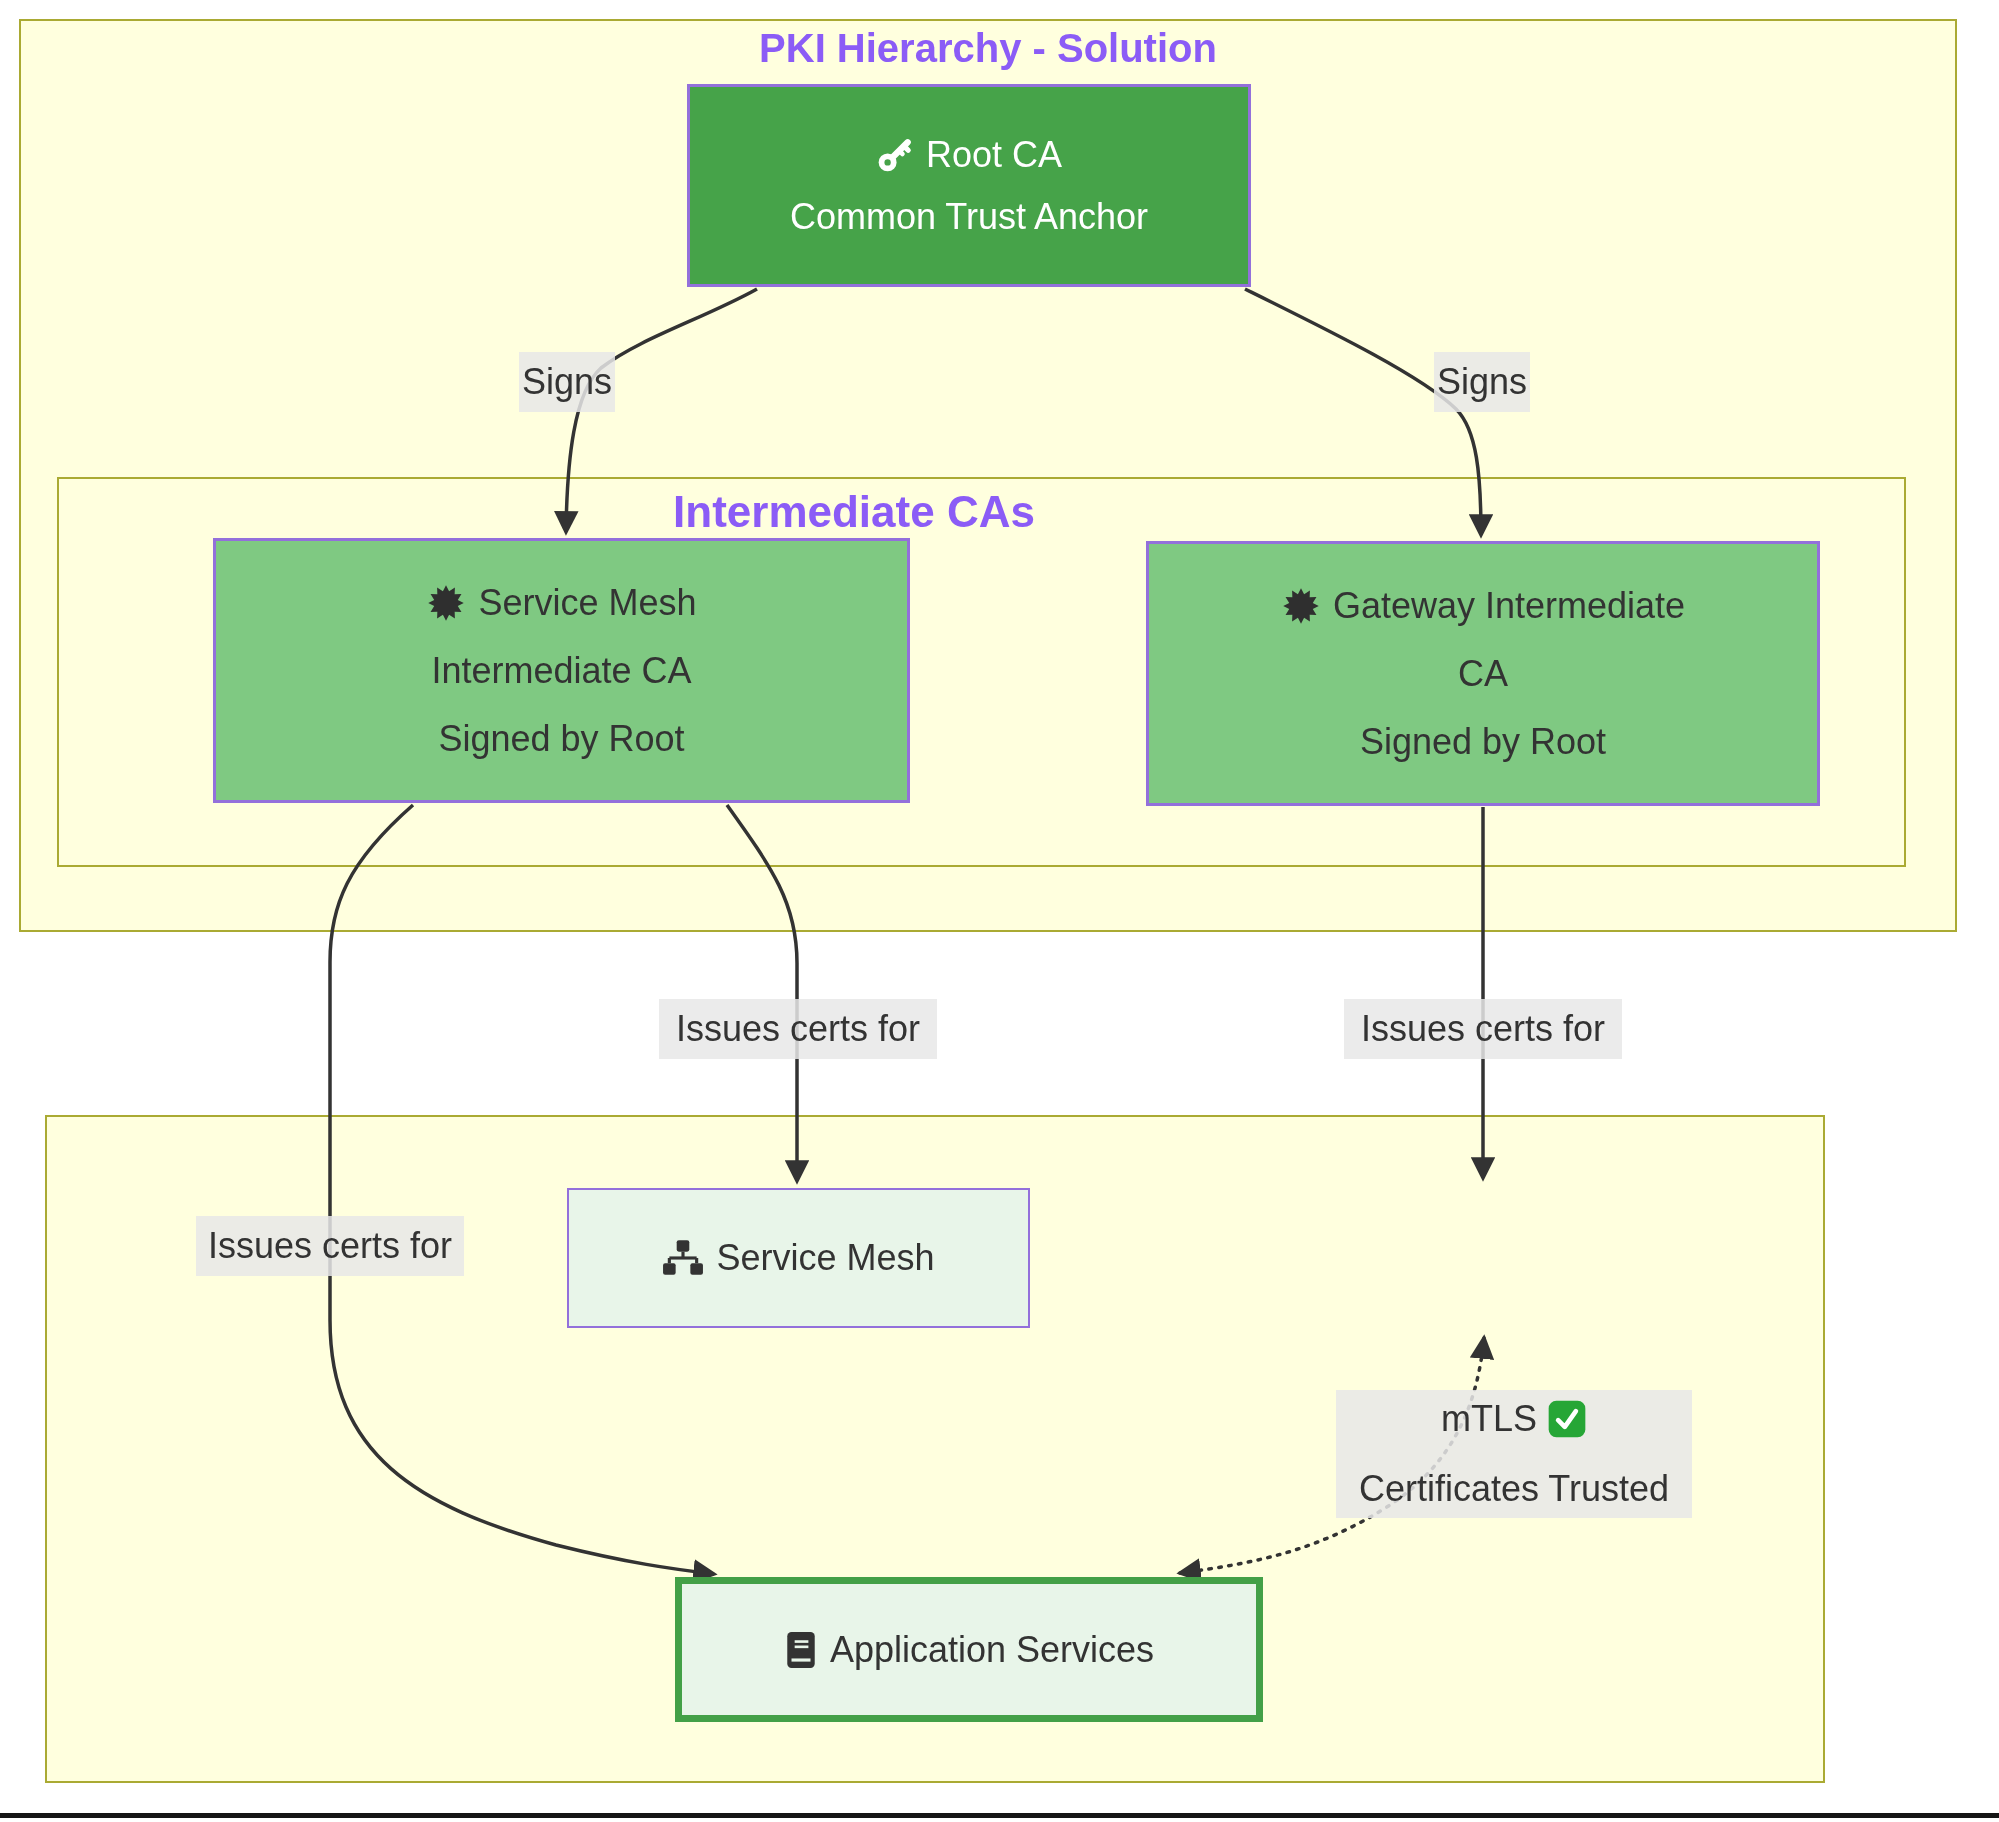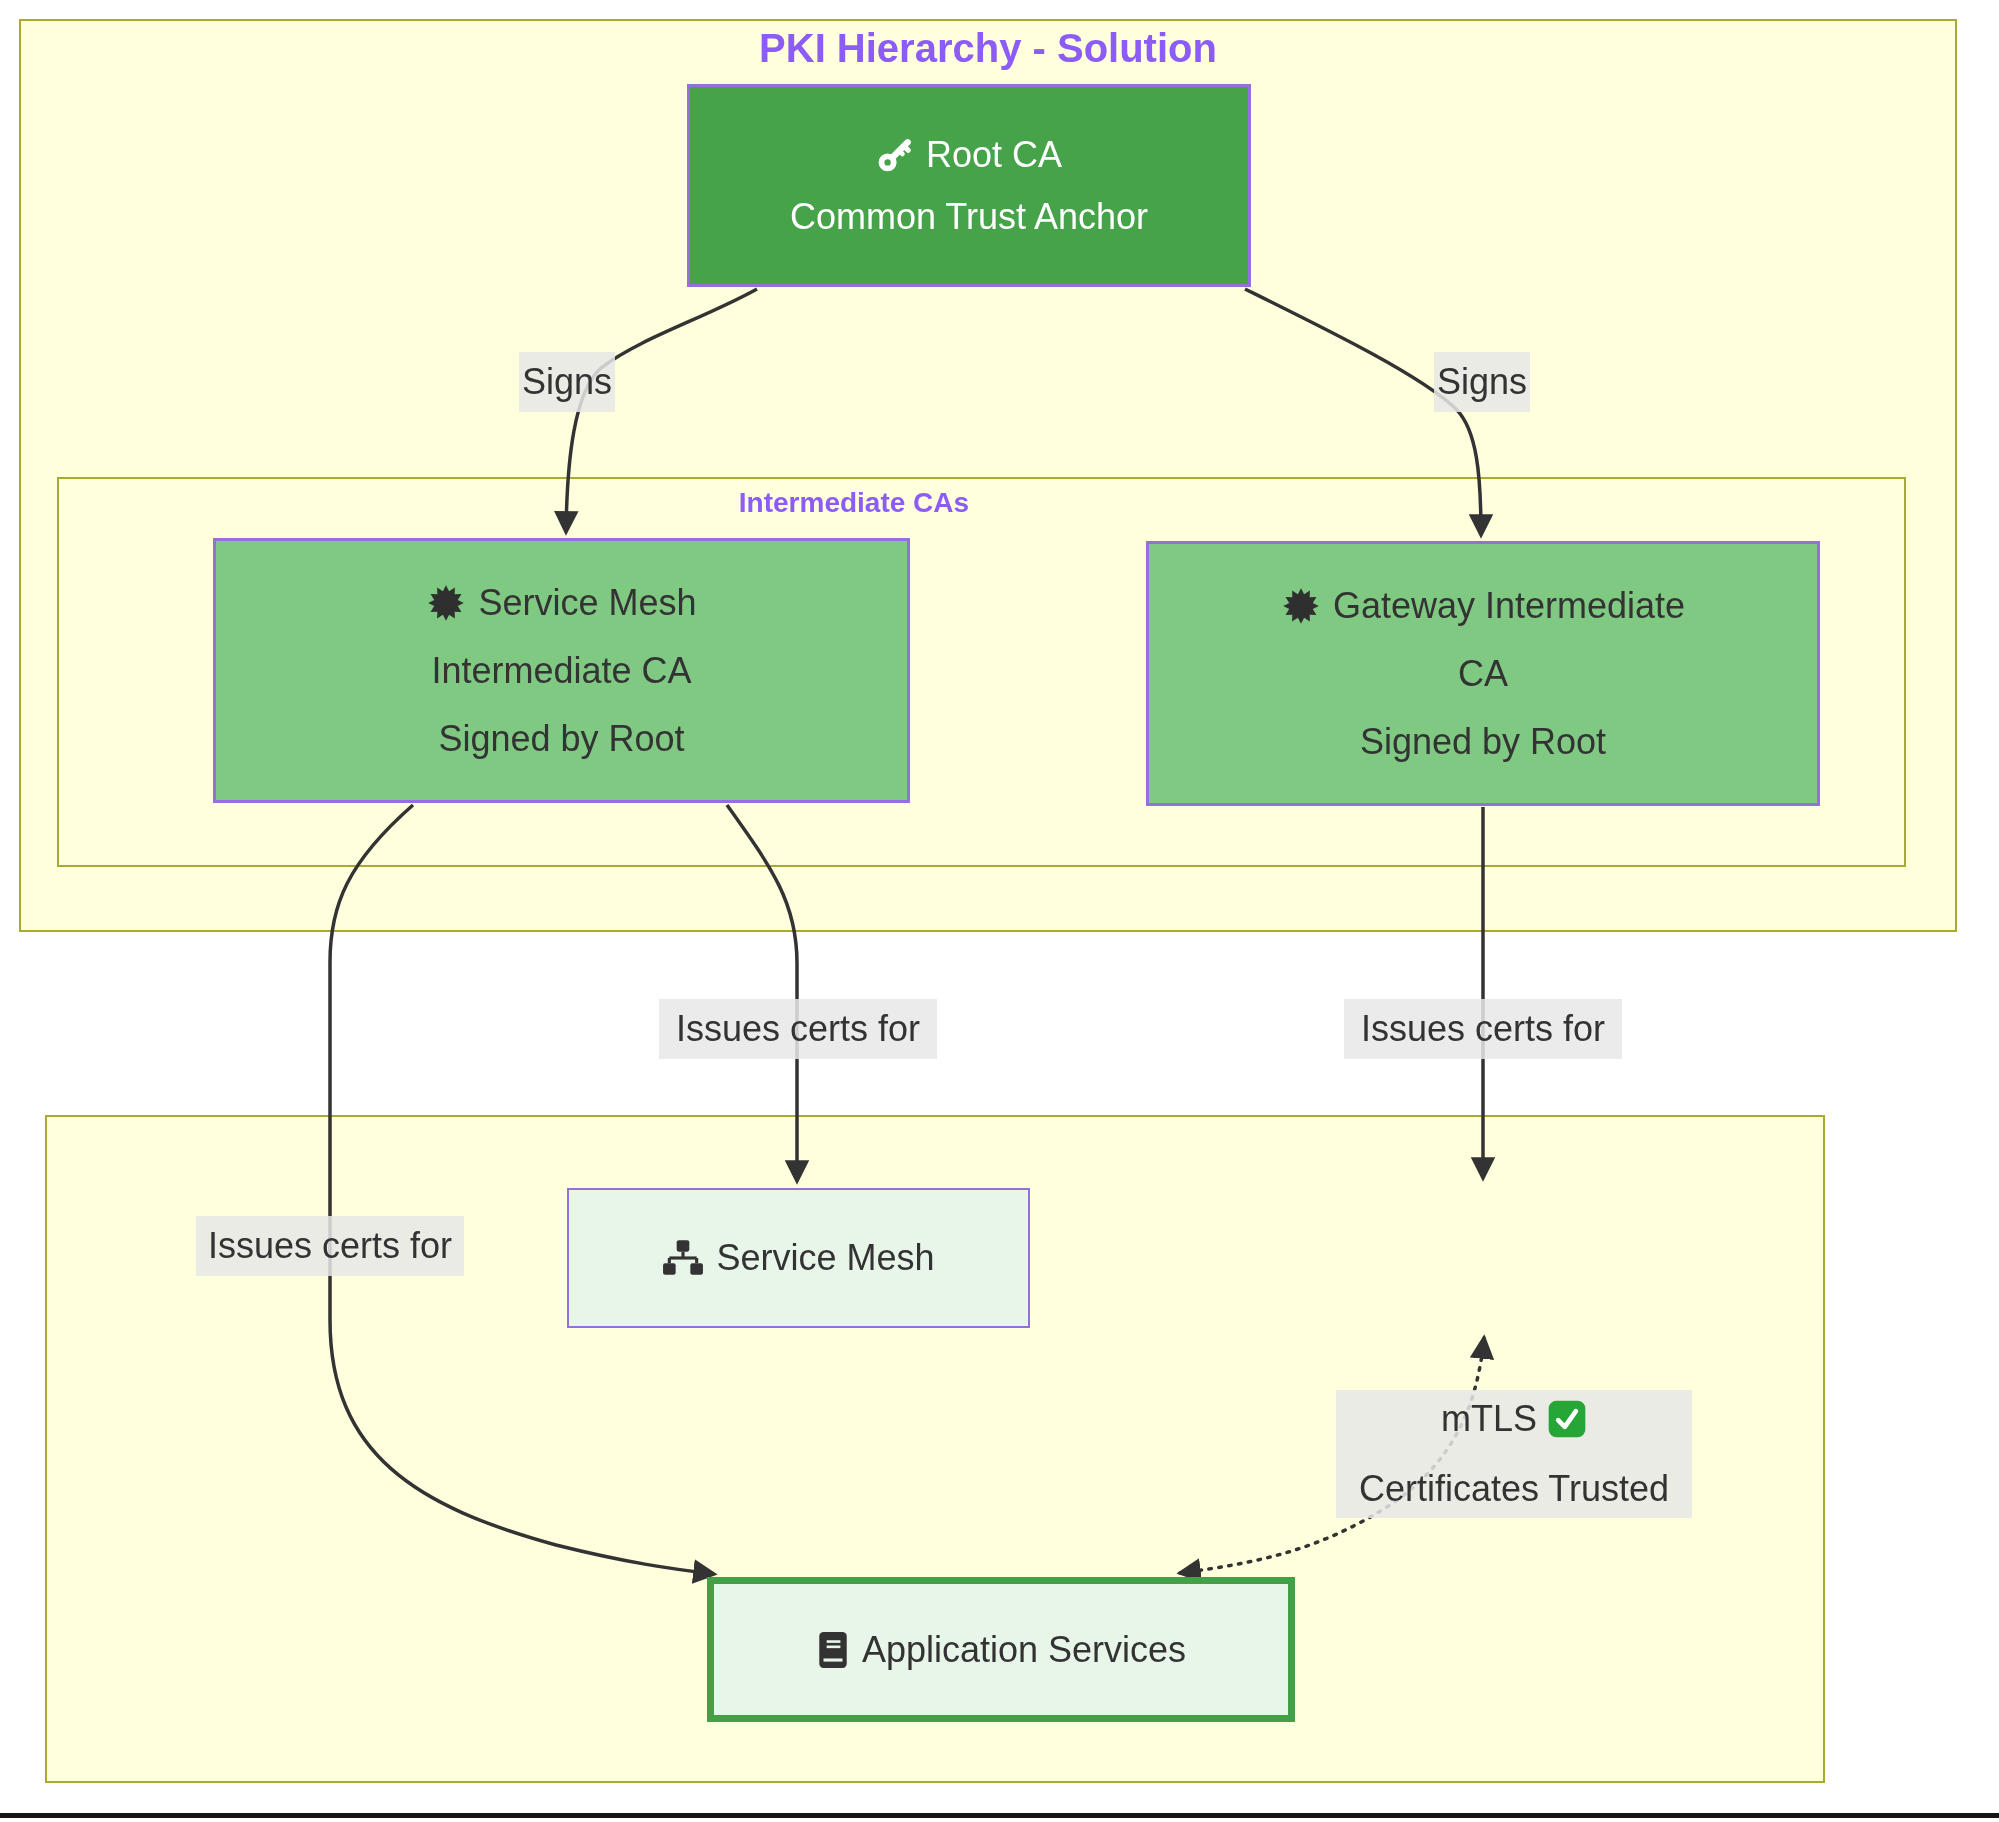--- a/index.html
+++ b/index.html
@@ -7,21 +7,21 @@
     position:relative;width:1999px;height:1822px;background:#ffffff;overflow:hidden;
     font-family:"Liberation Sans", sans-serif;color:#333333;
   }
   
   .cluster{position:absolute;background:#ffffde;border:2px solid #aaaa33;box-sizing:border-box;z-index:1;}
   #cluster-pki{left:19px;top:19px;width:1938px;height:913px;}
   #cluster-int{left:57px;top:477px;width:1849px;height:390px;}
   #cluster-rt{left:45px;top:1115px;width:1780px;height:668px;}
   .cluster-title{position:absolute;text-align:center;font-weight:bold;color:#8b5cf6;z-index:1;}
   #title-pki{left:19px;top:26px;width:1938px;font-size:40px;}
-  #title-int{left:57px;top:487px;width:1594px;font-size:28px;}
+  #title-int{left:57px;top:487px;width:1594px;font-size:44px;}
   #title-rt{left:45px;top:1127px;width:1780px;font-size:36px;}
   
   #edges{position:absolute;left:0;top:0;z-index:2;}
   .edge{stroke:#333333;stroke-width:3.5;fill:none;}
   .edge.dotted{stroke-dasharray:2.5 7.5;stroke-linecap:round;}
   
   .elabel{
     position:absolute;z-index:3;background:rgba(232,232,232,0.85);
     display:flex;align-items:center;justify-content:center;text-align:center;
     font-size:36px;color:#333333;line-height:1.3;box-sizing:border-box;
@@ -42,21 +42,21 @@
   #node-root{
     left:687px;top:84px;width:564px;height:203px;background:#46a349;
     border:3px solid #9370db;color:#ffffff;gap:20px;
   }
   .int-node{background:#7fc982;border:3px solid #9370db;color:#333333;line-height:48px;}
   #node-int-mesh{left:213px;top:538px;width:697px;height:265px;}
   #node-int-gw{left:1146px;top:541px;width:674px;height:265px;}
   .rt-node{background:#e8f5e9;color:#333333;}
   #node-rt-mesh{left:567px;top:1188px;width:463px;height:140px;border:2px solid #9370db;}
   #node-gw-api{left:1258px;top:1184px;width:452px;height:147px;border:7px solid #43a047;}
-  #node-apps{left:675px;top:1577px;width:588px;height:145px;border:7px solid #43a047;margin-left:32px;}
+  #node-apps{left:675px;top:1577px;width:588px;height:145px;border:7px solid #43a047;}
   .icon{display:inline-flex;flex:none;}
   
   #bottom-rule{position:absolute;left:0;top:1813px;width:1999px;height:5px;background:#151515;z-index:5;}
 </style>
 </head>
 <body>
 
 <div id="stage">
 
   <div class="cluster" id="cluster-pki"></div>

